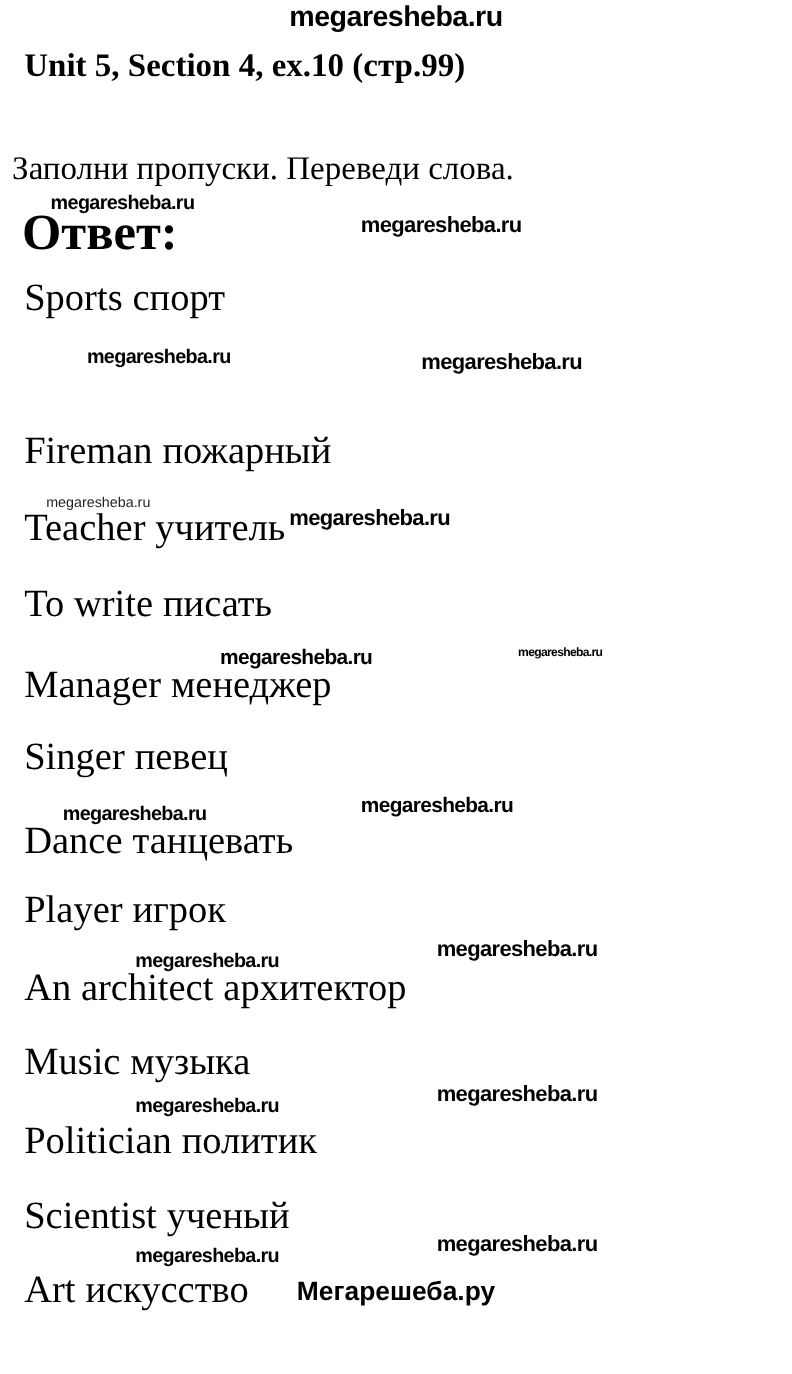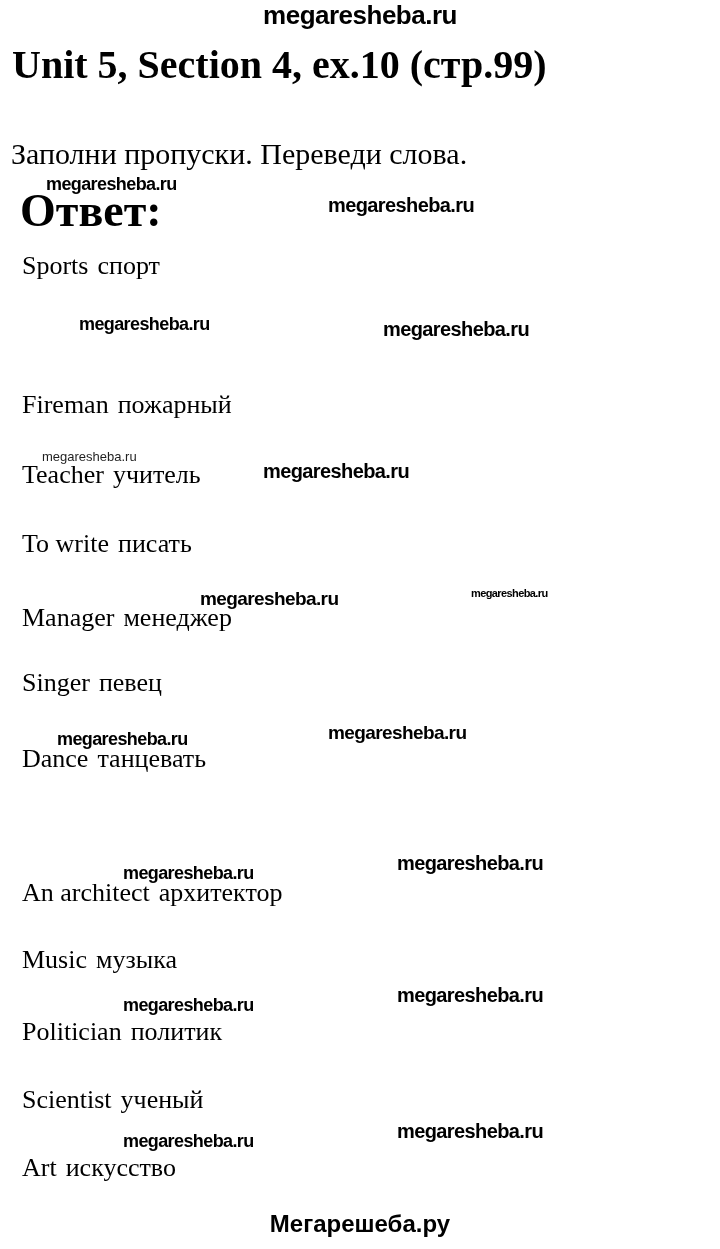--- a/index.html
+++ b/index.html
@@ -1,24 +1,24 @@
 <!DOCTYPE html>
 <html><head>
 <meta charset="utf-8">
 <style>
   html,body{margin:0;padding:0;background:#fff;}
   #page{position:relative;width:600px;height:1249px;background:#fff;overflow:hidden;
         font-family:"Liberation Serif",serif;color:#000;}
   .center-banner{position:absolute;left:0;width:720px;text-align:center;
         font-family:"Liberation Sans",sans-serif;font-weight:bold;letter-spacing:-0.5px;}
-  .title{position:absolute;left:12px;font-family:"Liberation Serif",serif;
-        font-weight:bold;font-size:40px;line-height:1;white-space:nowrap;}
+  .title{position:absolute;left:22px;font-family:"Liberation Serif",serif;
+        font-weight:bold;font-size:30px;line-height:1;white-space:nowrap;}
   .instruction{position:absolute;left:11px;font-size:30px;line-height:1;white-space:nowrap;margin-top:20px;}
   .answer-label{position:absolute;left:20px;font-weight:bold;font-size:46px;line-height:1;}
-  .line{position:absolute;left:22px;font-size:26px;line-height:1;white-space:nowrap;}
+  .line{position:absolute;left:22px;font-size:35px;line-height:1;white-space:nowrap;}
   .line .en{margin-right:9px;}
   .wm{position:absolute;font-family:"Liberation Sans",sans-serif;font-weight:bold;
         line-height:1;letter-spacing:-0.6px;white-space:nowrap;}
   .wm.light{font-weight:normal;color:#1f1f1f;letter-spacing:0;}
 </style>
 </head>
 <body>
 
 <div id="page">
 
@@ -30,20 +30,21 @@
 
   <div class="answer-label" style="top:188px;">Ответ:</div>
 
   <div class="line" style="top:253px"><span class="en">Sports</span><span class="ru">спорт</span></div>
   <div class="line" style="top:392px"><span class="en">Fireman</span><span class="ru">пожарный</span></div>
   <div class="line" style="top:462px"><span class="en">Teacher</span><span class="ru">учитель</span></div>
   <div class="line" style="top:531px"><span class="en">To write</span><span class="ru">писать</span></div>
   <div class="line" style="top:605px"><span class="en">Manager</span><span class="ru">менеджер</span></div>
   <div class="line" style="top:670px"><span class="en">Singer</span><span class="ru">певец</span></div>
   <div class="line" style="top:746px"><span class="en">Dance</span><span class="ru">танцевать</span></div>
+  <div class="line" style="top:809px"><span class="en">Player</span><span class="ru">игрок</span></div>
   <div class="line" style="top:880px"><span class="en">An architect</span><span class="ru">архитектор</span></div>
   <div class="line" style="top:947px"><span class="en">Music</span><span class="ru">музыка</span></div>
   <div class="line" style="top:1019px"><span class="en">Politician</span><span class="ru">политик</span></div>
   <div class="line" style="top:1155px"><span class="en">Art</span><span class="ru">искусство</span></div>
   <div class="line" style="top:1087px"><span class="en">Scientist</span><span class="ru">ученый</span></div>
 
   <span class="wm" style="left:46px;top:175px;font-size:18px">megaresheba.ru</span>
   <span class="wm" style="left:328px;top:195px;font-size:20px">megaresheba.ru</span>
   <span class="wm" style="left:79px;top:315px;font-size:18px">megaresheba.ru</span>
   <span class="wm" style="left:383px;top:319px;font-size:20px">megaresheba.ru</span>
@@ -53,15 +54,15 @@
   <span class="wm" style="left:471px;top:588px;font-size:11px">megaresheba.ru</span>
   <span class="wm" style="left:57px;top:730px;font-size:18px">megaresheba.ru</span>
   <span class="wm" style="left:328px;top:723px;font-size:19px">megaresheba.ru</span>
   <span class="wm" style="left:123px;top:864px;font-size:18px">megaresheba.ru</span>
   <span class="wm" style="left:397px;top:853px;font-size:20px">megaresheba.ru</span>
   <span class="wm" style="left:123px;top:996px;font-size:18px">megaresheba.ru</span>
   <span class="wm" style="left:397px;top:985px;font-size:20px">megaresheba.ru</span>
   <span class="wm" style="left:397px;top:1121px;font-size:20px">megaresheba.ru</span>
   <span class="wm" style="left:123px;top:1132px;font-size:18px">megaresheba.ru</span>
 
-  <div class="center-banner" style="top:1210px;font-size:24px;letter-spacing:0;text-align:center;">Мегарешеба.ру</div>
+  <div class="center-banner" style="top:1161px;font-size:24px;letter-spacing:0;text-align:center;">Мегарешеба.ру</div>
 
 </div>
 
 </body></html>

